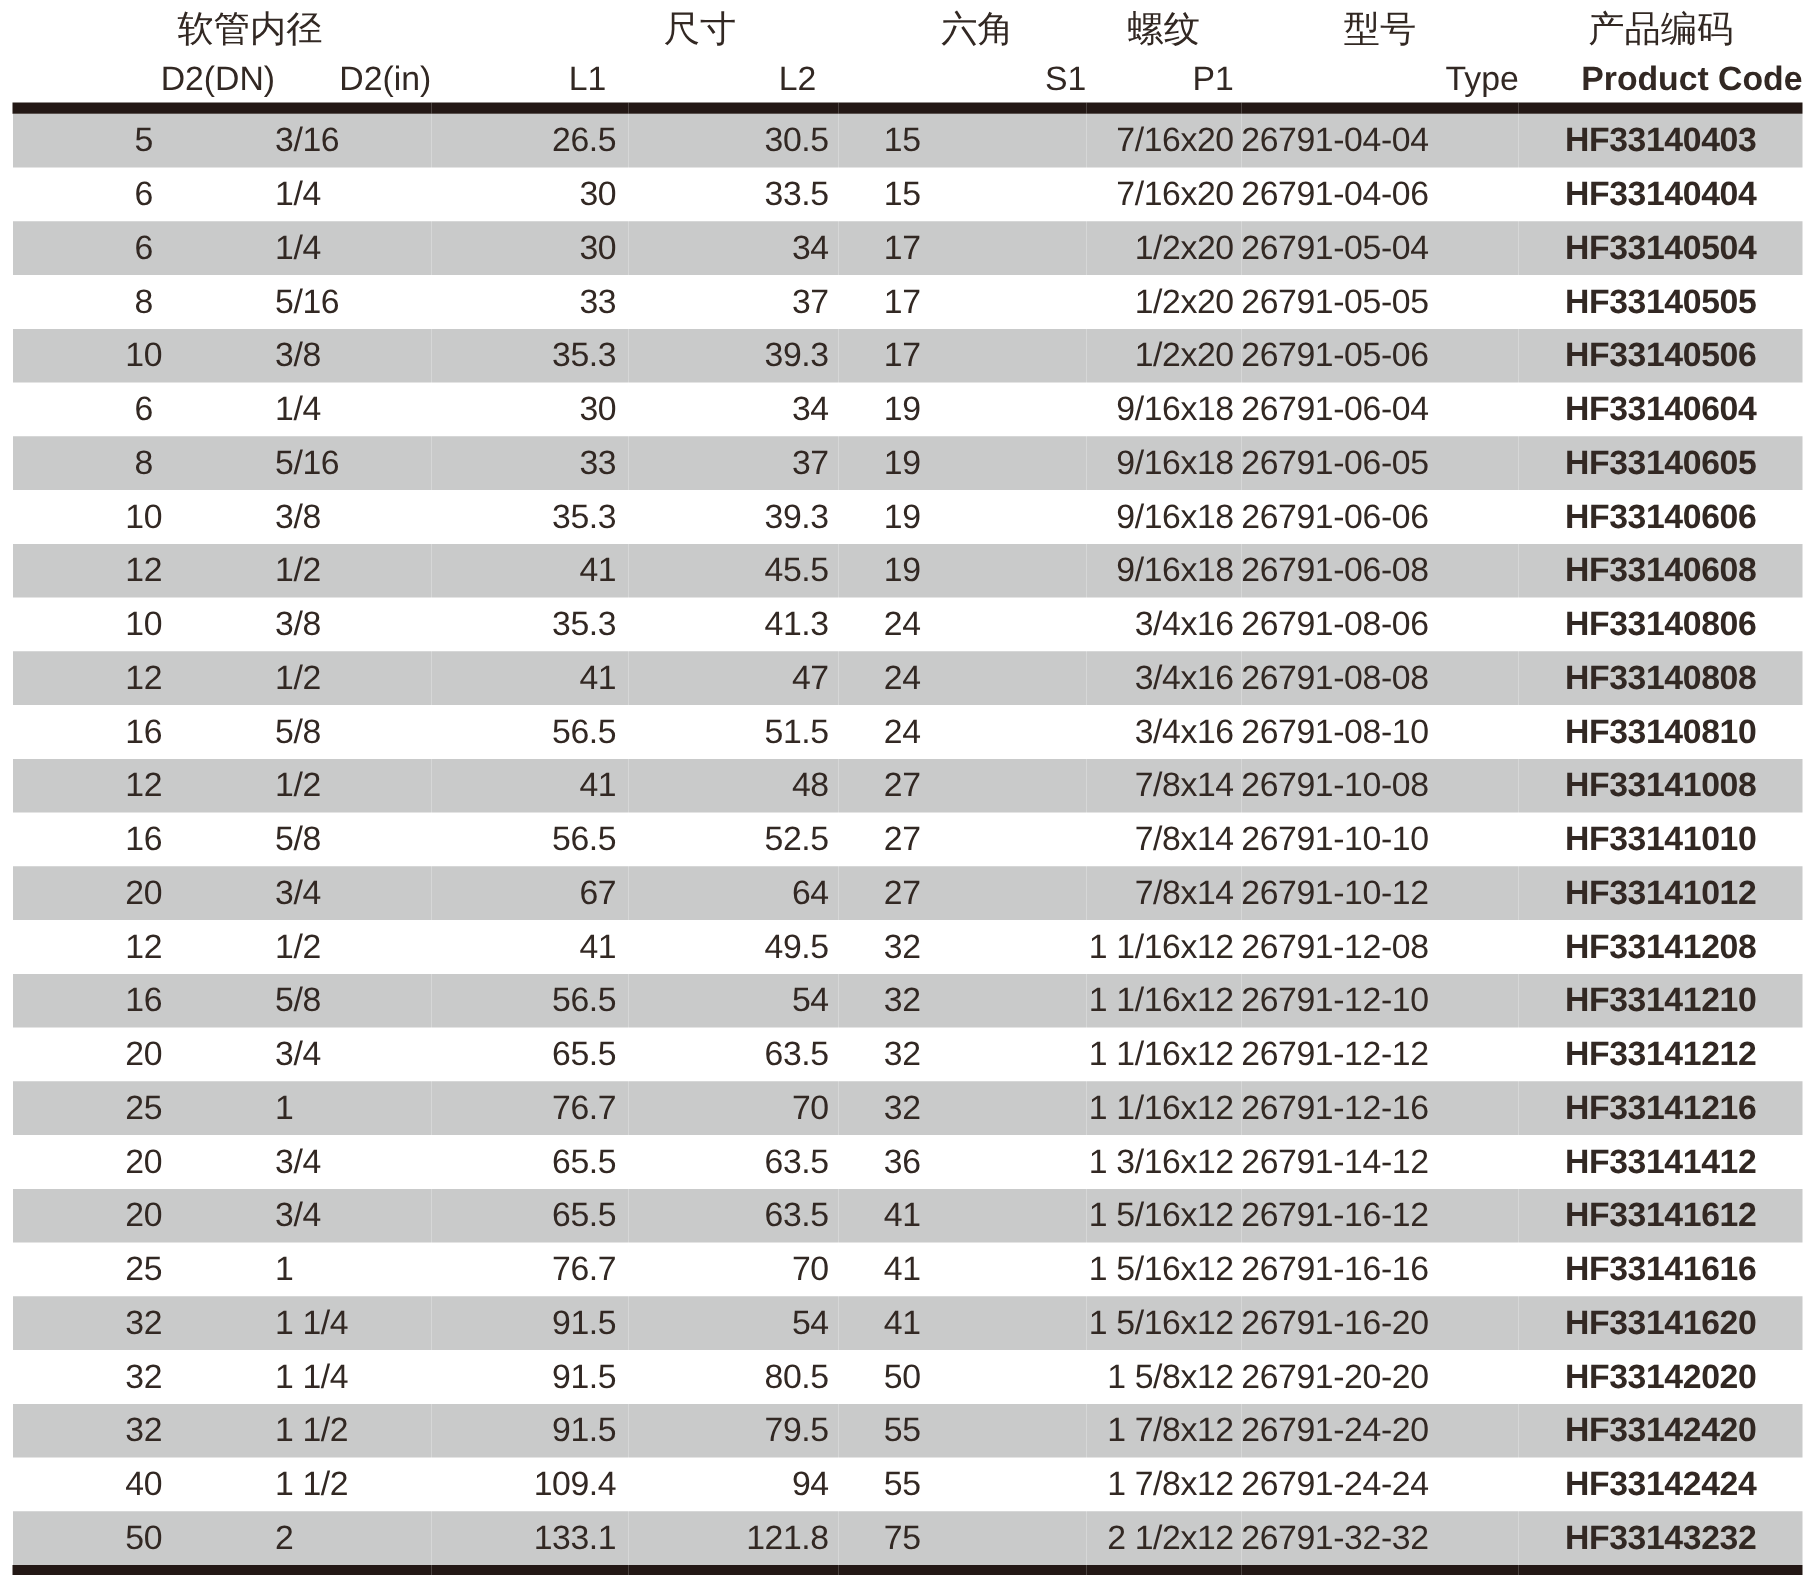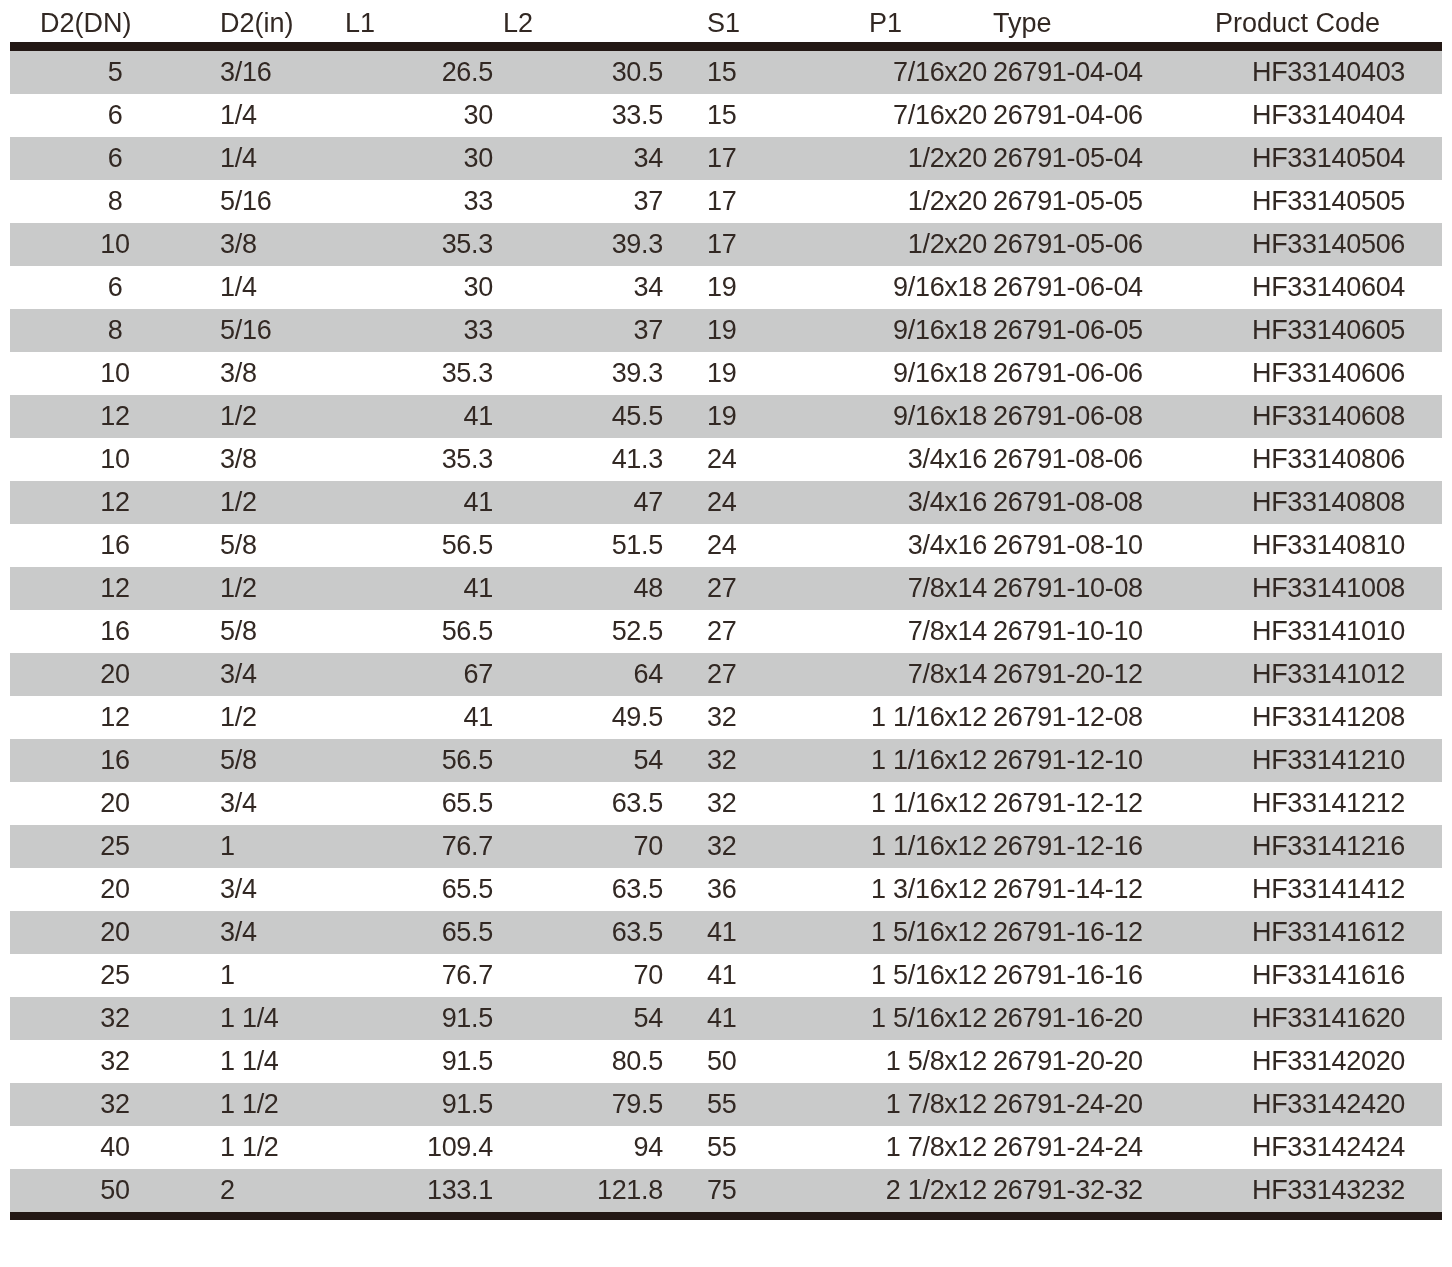--- a/index.html
+++ b/index.html
@@ -27,21 +27,21 @@
     border-bottom: 9px solid var(--rule-color, #231815);
   }
   th, td {
     font-weight: 400;
     padding: 0;
     white-space: nowrap;
     overflow: hidden;
     vertical-align: middle;
   }
   tr.group th { height: 40px; font-size: 29px; text-align: center; }
-  tr.sub   th { height: 38px; font-size: 27px; text-align: left; }
+  tr.sub   th { height: 38px; font-size: 27px; text-align: right; }
   tbody td    { height: 43px; font-size: 27px; letter-spacing: -0.3px; }
 
   tbody tr:nth-child(odd)  { background: var(--row-alt-bg, #c9caca); }
   tbody tr:nth-child(even) { background: var(--row-bg, #ffffff); }
 
   
   th.g0 { padding-left: 45px; }
   th.g1 { padding-left: 104px; }
   th.g2 { padding-left: 24px; }
 
@@ -50,38 +50,46 @@
   th.c0 { padding-left: 30px; }
   .c1 { text-align: left; }
   .c2 { text-align: right; padding-right: 10px; }
   th.c2 { padding-right: 18px; }
   .c3 { text-align: right; padding-right: 8px; }
   th.c3 { padding-right: 18px; }
   .c4 { padding-left: 36px; }
   td.c5 { text-align: right; padding-right: 6px; }
   th.c5 { text-align: center; padding-right: 6px; }
   .c6 { text-align: left; }
-  .c7 { text-align: center; }
+  .c7 { text-align: center; font-weight: bold; }
 </style>
 </head>
 <body style="--text-color: #322823; --rule-color: #231815; --row-alt-bg: #c9caca; --row-bg: #ffffff;">
 
 <div class="wrap">
   <table>
     <colgroup>
       <col style="width:210px">
       <col style="width:125px">
       <col style="width:158px">
       <col style="width:168px">
       <col style="width:198px">
       <col style="width:124px">
       <col style="width:222px">
       <col style="width:227px">
     </colgroup>
     <thead>
+      <tr class="group">
+        <th colspan="2" class="g0">软管内径</th>
+        <th colspan="2" class="g1">尺寸</th>
+        <th class="g2">六角</th>
+        <th class="g3">螺纹</th>
+        <th class="g4">型号</th>
+        <th class="g5">产品编码</th>
+      </tr>
       <tr class="sub">
         <th class="c0">D2(DN)</th>
         <th class="c1">D2(in)</th>
         <th class="c2">L1</th>
         <th class="c3">L2</th>
         <th class="c4">S1</th>
         <th class="c5">P1</th>
         <th class="c6">Type</th>
         <th class="c7">Product Code</th>
       </tr>
@@ -227,21 +235,21 @@
           <td class="c6">26791-10-10</td>
           <td class="c7">HF33141010</td>
         </tr>
         <tr>
           <td class="c0">20</td>
           <td class="c1">3/4</td>
           <td class="c2">67</td>
           <td class="c3">64</td>
           <td class="c4">27</td>
           <td class="c5">7/8x14</td>
-          <td class="c6">26791-20-12</td>
+          <td class="c6">26791-10-12</td>
           <td class="c7">HF33141012</td>
         </tr>
         <tr>
           <td class="c0">12</td>
           <td class="c1">1/2</td>
           <td class="c2">41</td>
           <td class="c3">49.5</td>
           <td class="c4">32</td>
           <td class="c5">1 1/16x12</td>
           <td class="c6">26791-12-08</td>

